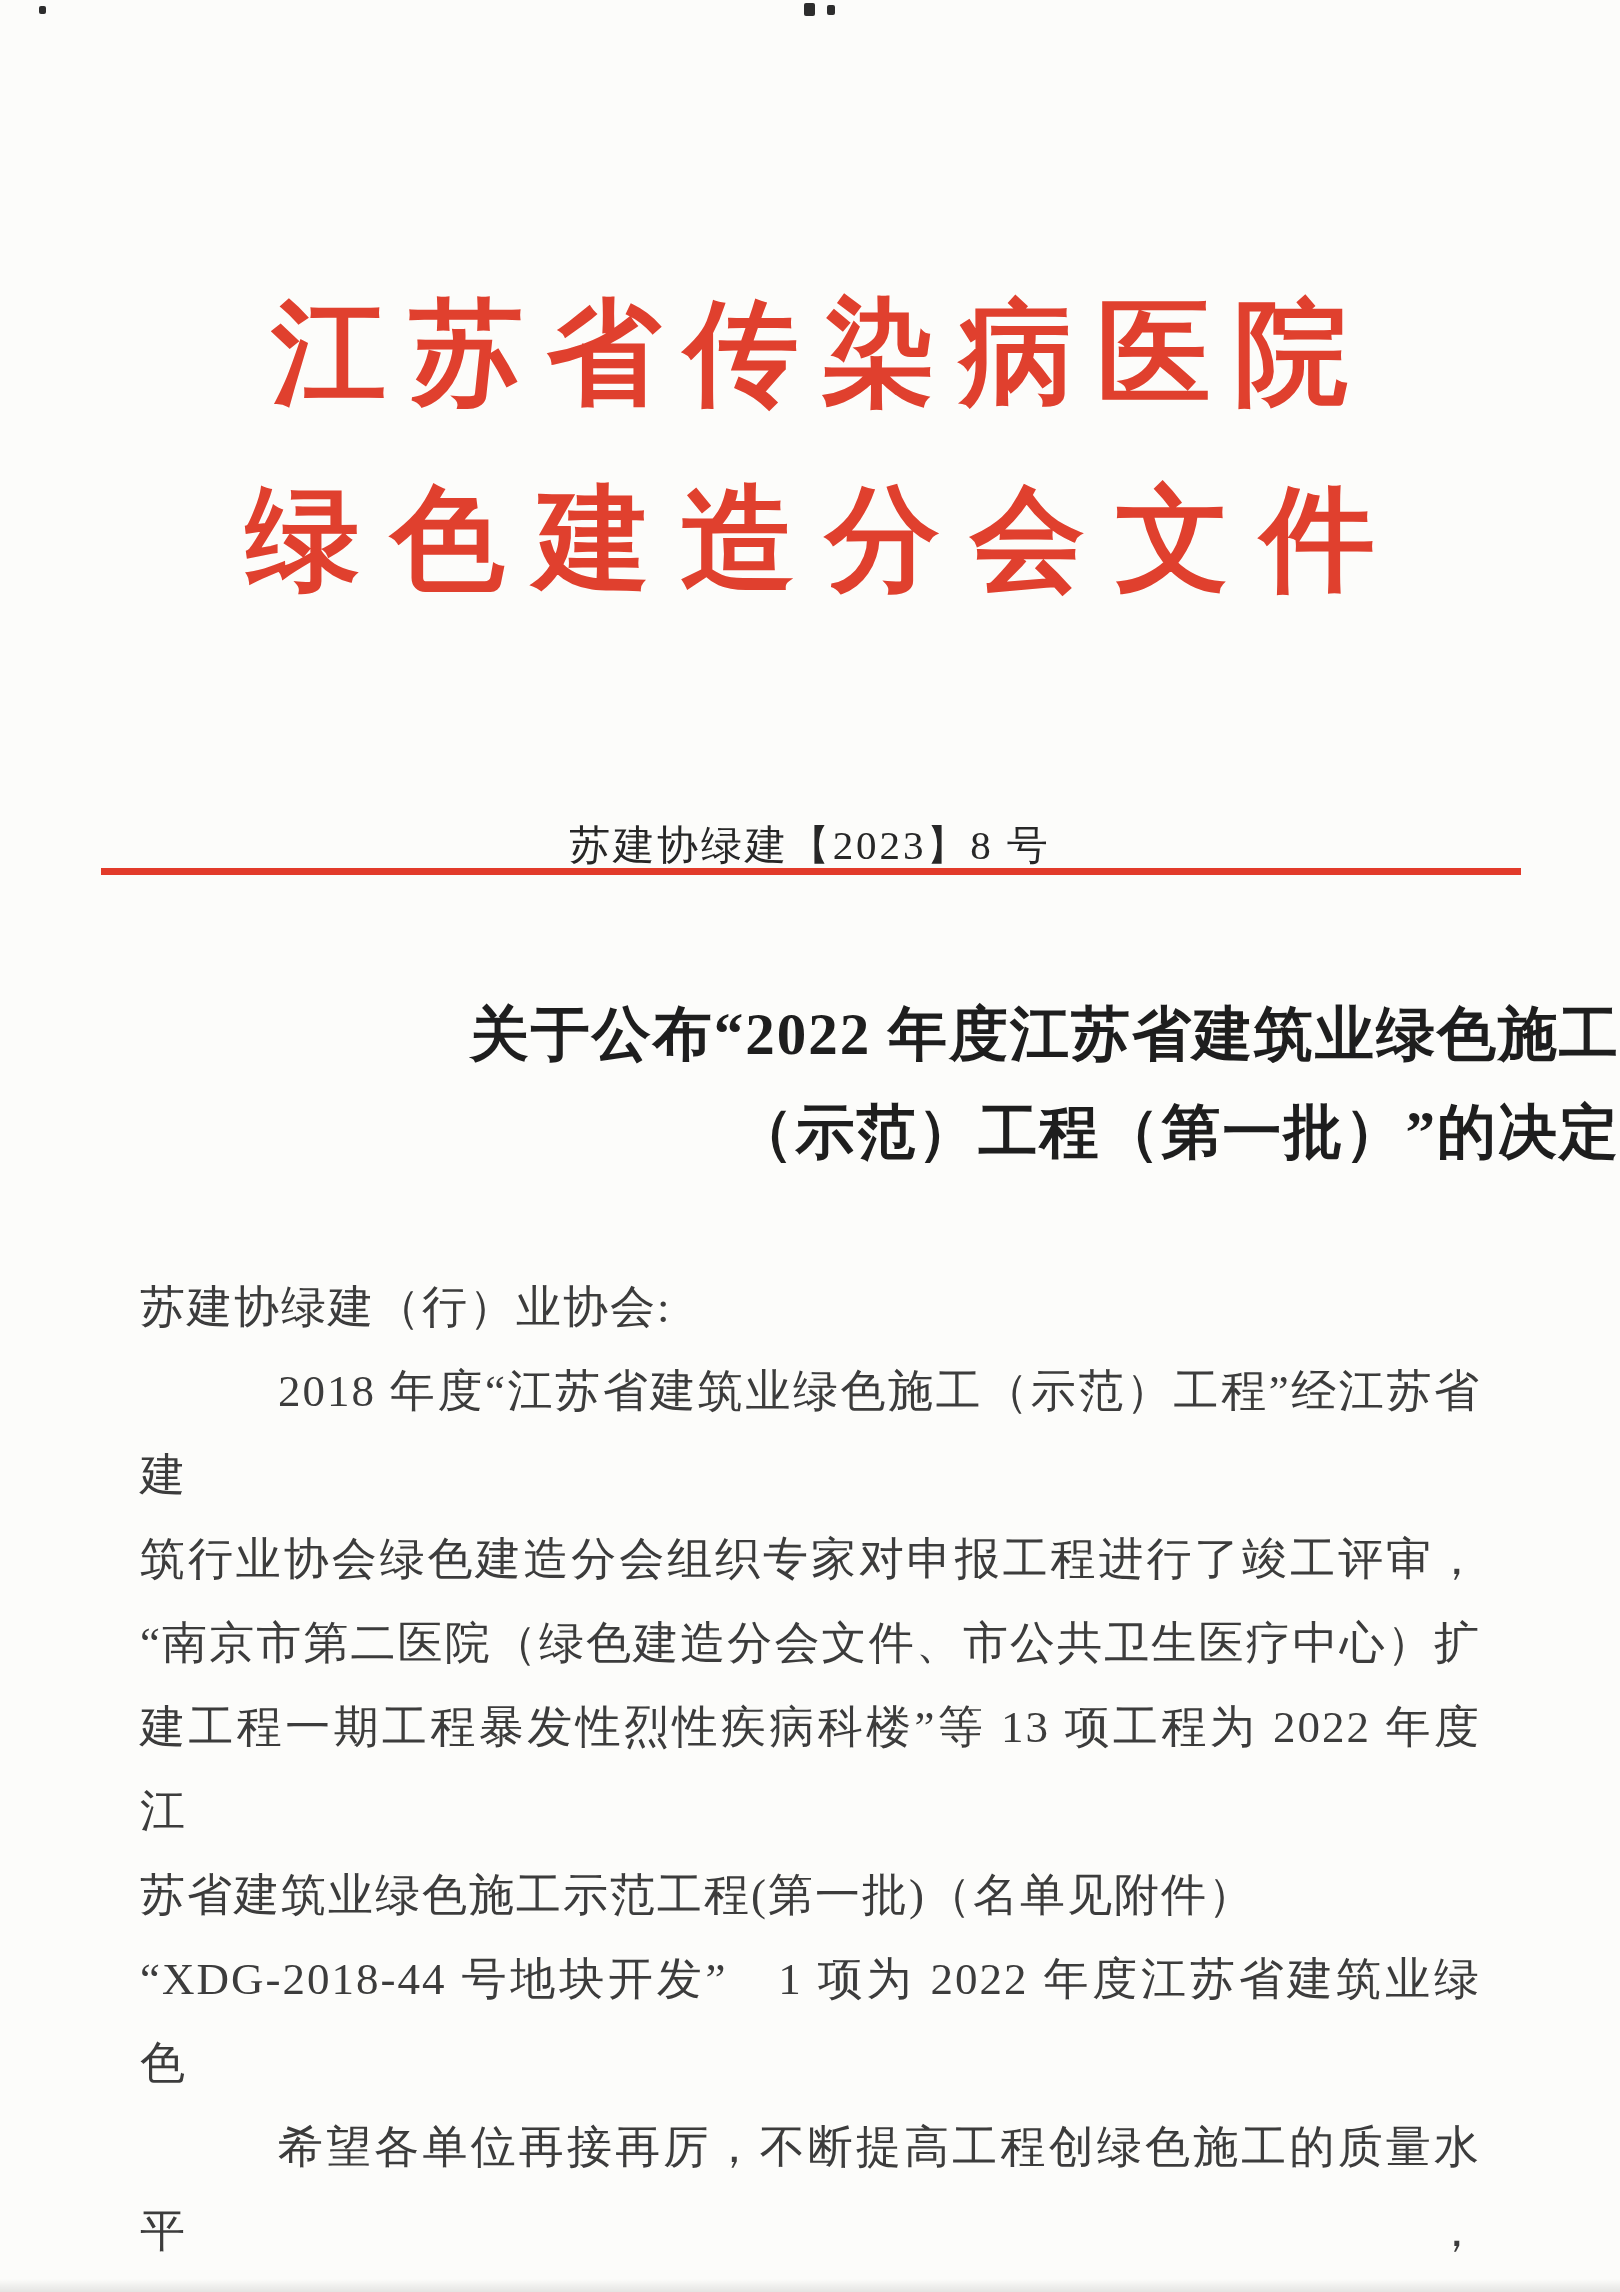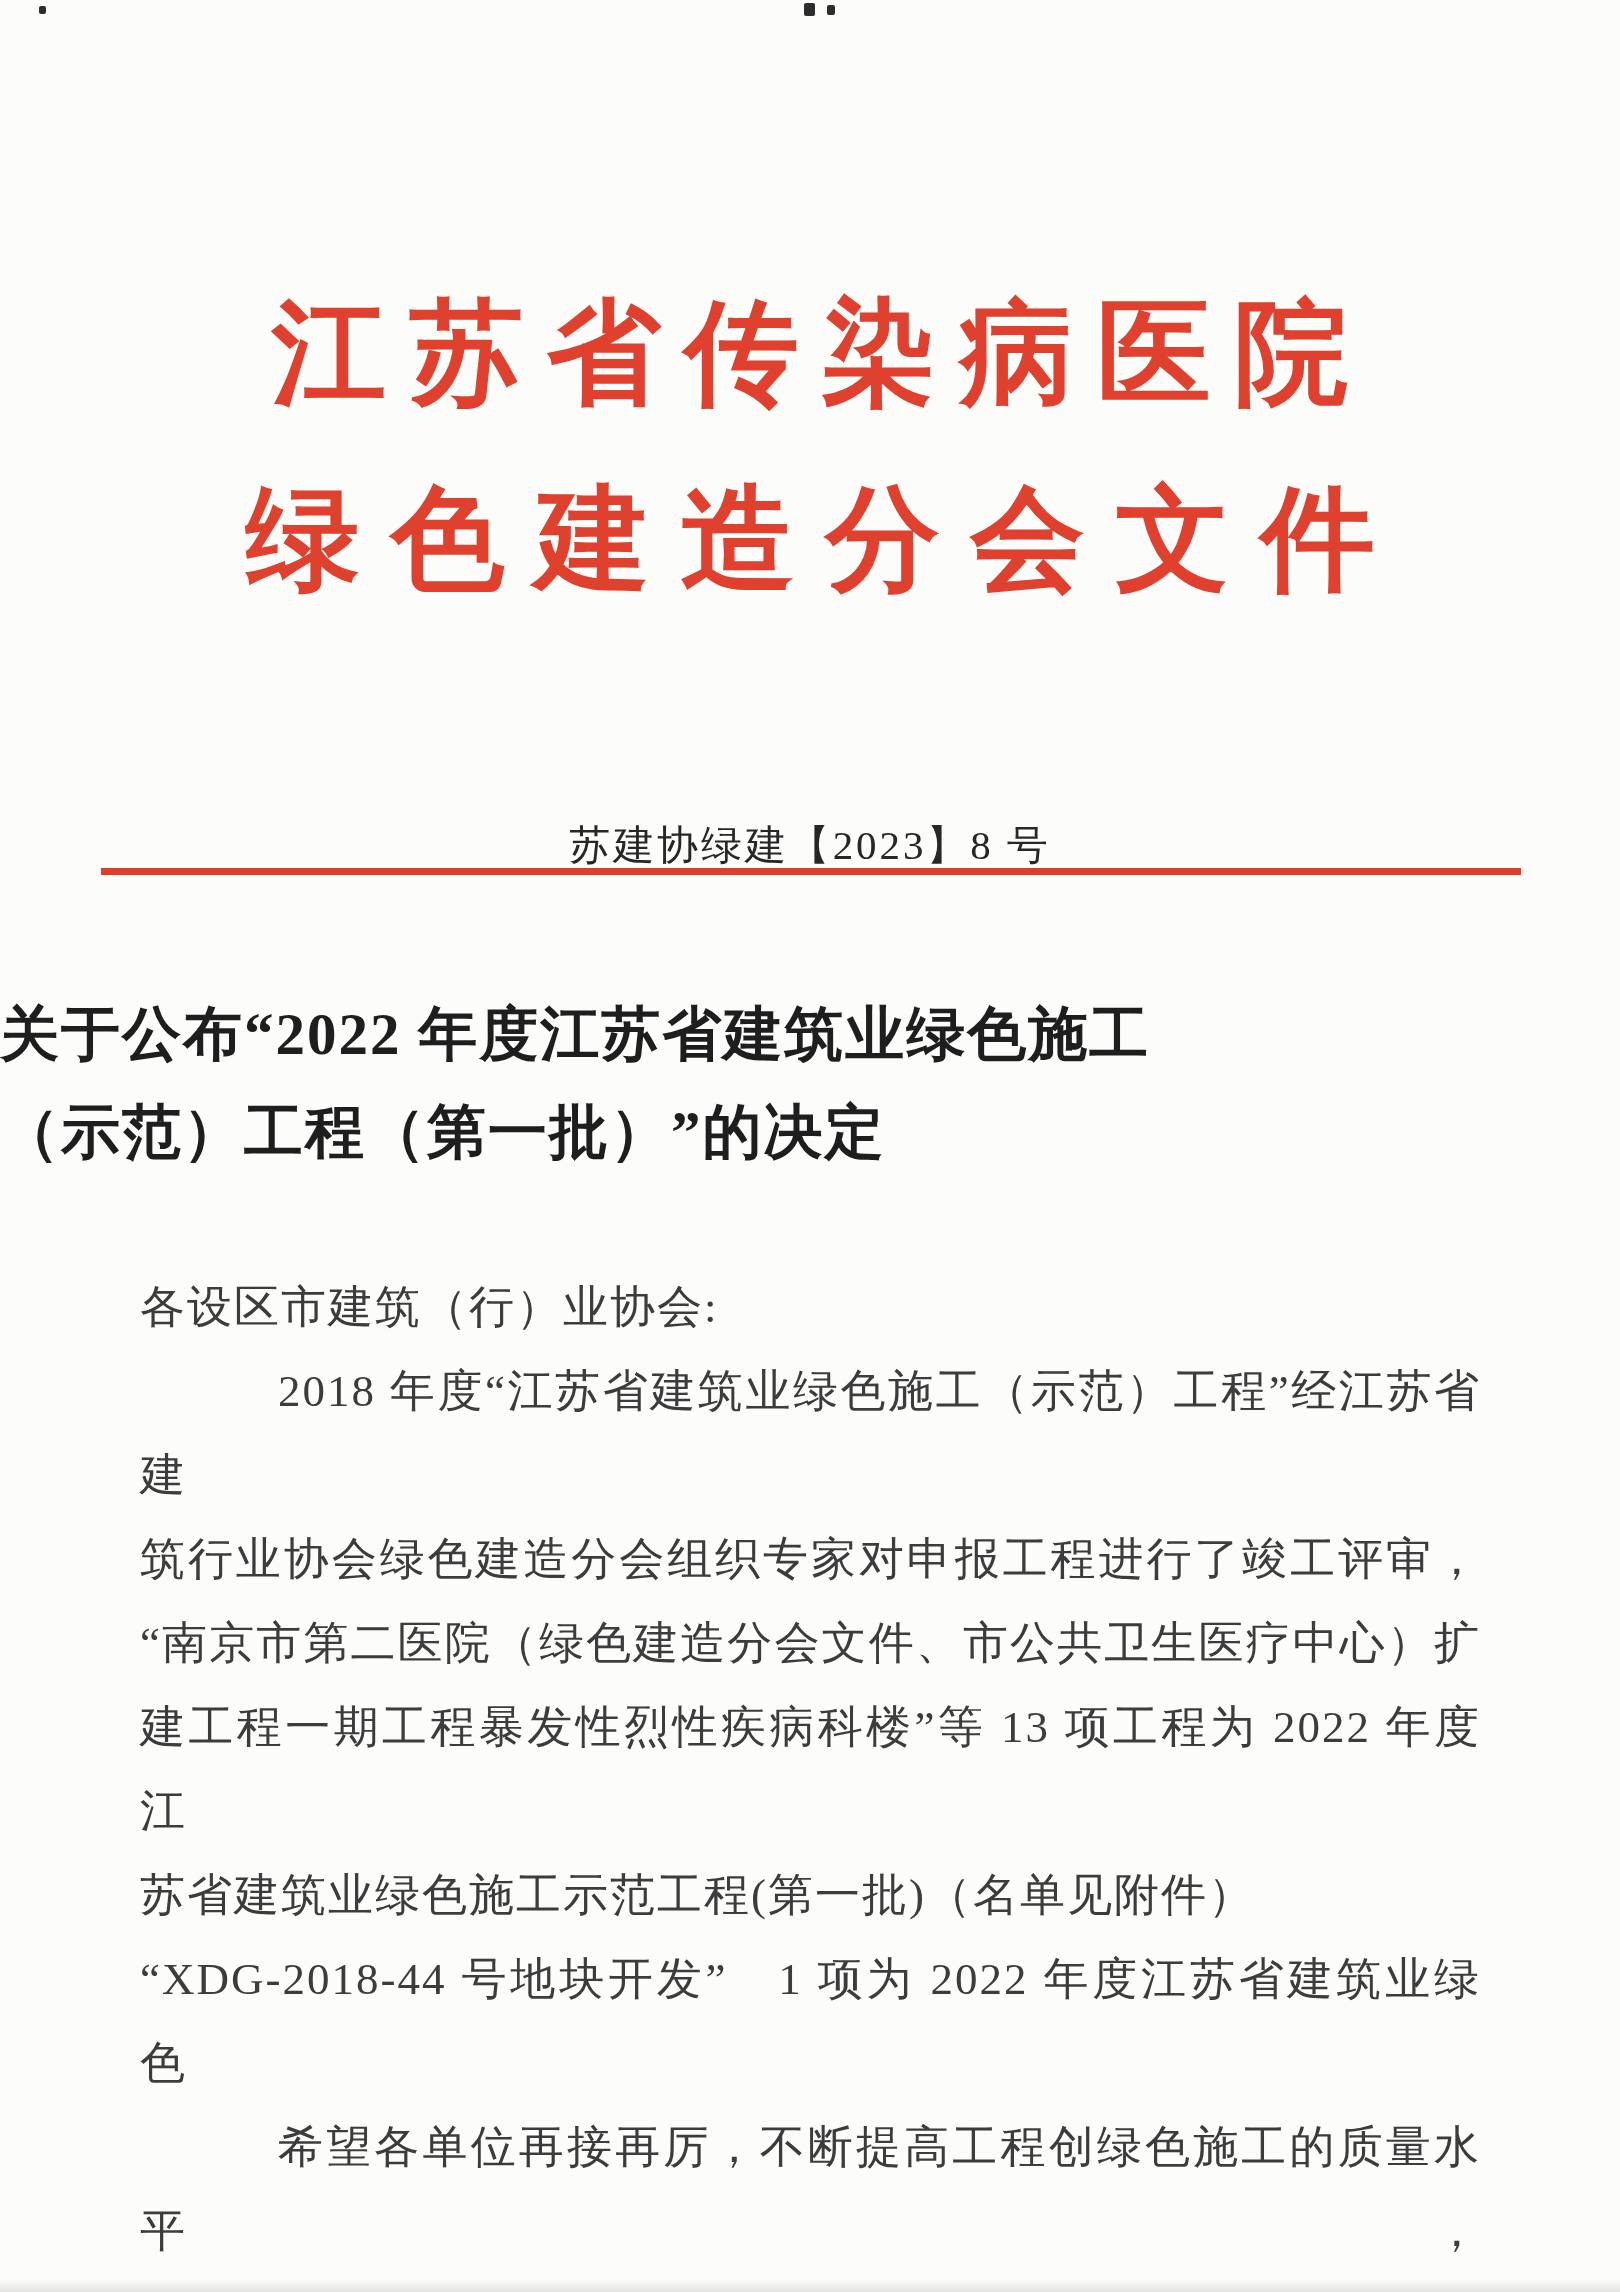--- a/index.html
+++ b/index.html
@@ -44,21 +44,21 @@
   }
   
   .red-rule {
     margin: 0 99px 0 101px;
     height: 6.9px;
     background: #e23b2a;
   }
   
   .doc-title {
     margin-top: 110px;
-    text-align: left;
+    text-align: right;
     font-weight: bold;
     color: #1e1e1e;
     font-size: 59px;
     line-height: 98px;
     letter-spacing: 2px;
   }
   
   .body-block {
     margin: 84px 139px 0 140px;
     font-size: 45px;
@@ -100,21 +100,21 @@
   <div class="doc-number">苏建协绿建【2023】8 号</div>
 
   <div class="red-rule"></div>
 
   <div class="doc-title">
     <div>关于公布“2022 年度江苏省建筑业绿色施工</div>
     <div>（示范）工程（第一批）”的决定</div>
   </div>
 
   <div class="body-block">
-    <div class="line">各设区市建筑（行）业协会:</div>
+    <div class="line">苏建协绿建（行）业协会:</div>
 
     <div class="line jfull indent">2018 年度“江苏省建筑业绿色施工（示范）工程”经江苏省建</div>
     <div class="line jfull">筑行业协会绿色建造分会组织专家对申报工程进行了竣工评审，</div>
     <div class="line jfull">“南京市第二医院（绿色建造分会文件、市公共卫生医疗中心）扩</div>
     <div class="line jfull">建工程一期工程暴发性烈性疾病科楼”等 13 项工程为 2022 年度江</div>
     <div class="line">苏省建筑业绿色施工示范工程(第一批)（名单见附件）</div>
     <div class="line jfull">“XDG-2018-44 号地块开发”　1 项为 2022 年度江苏省建筑业绿色</div>
 
     <div class="line jfull indent">希望各单位再接再厉，不断提高工程创绿色施工的质量水平，</div>
 

